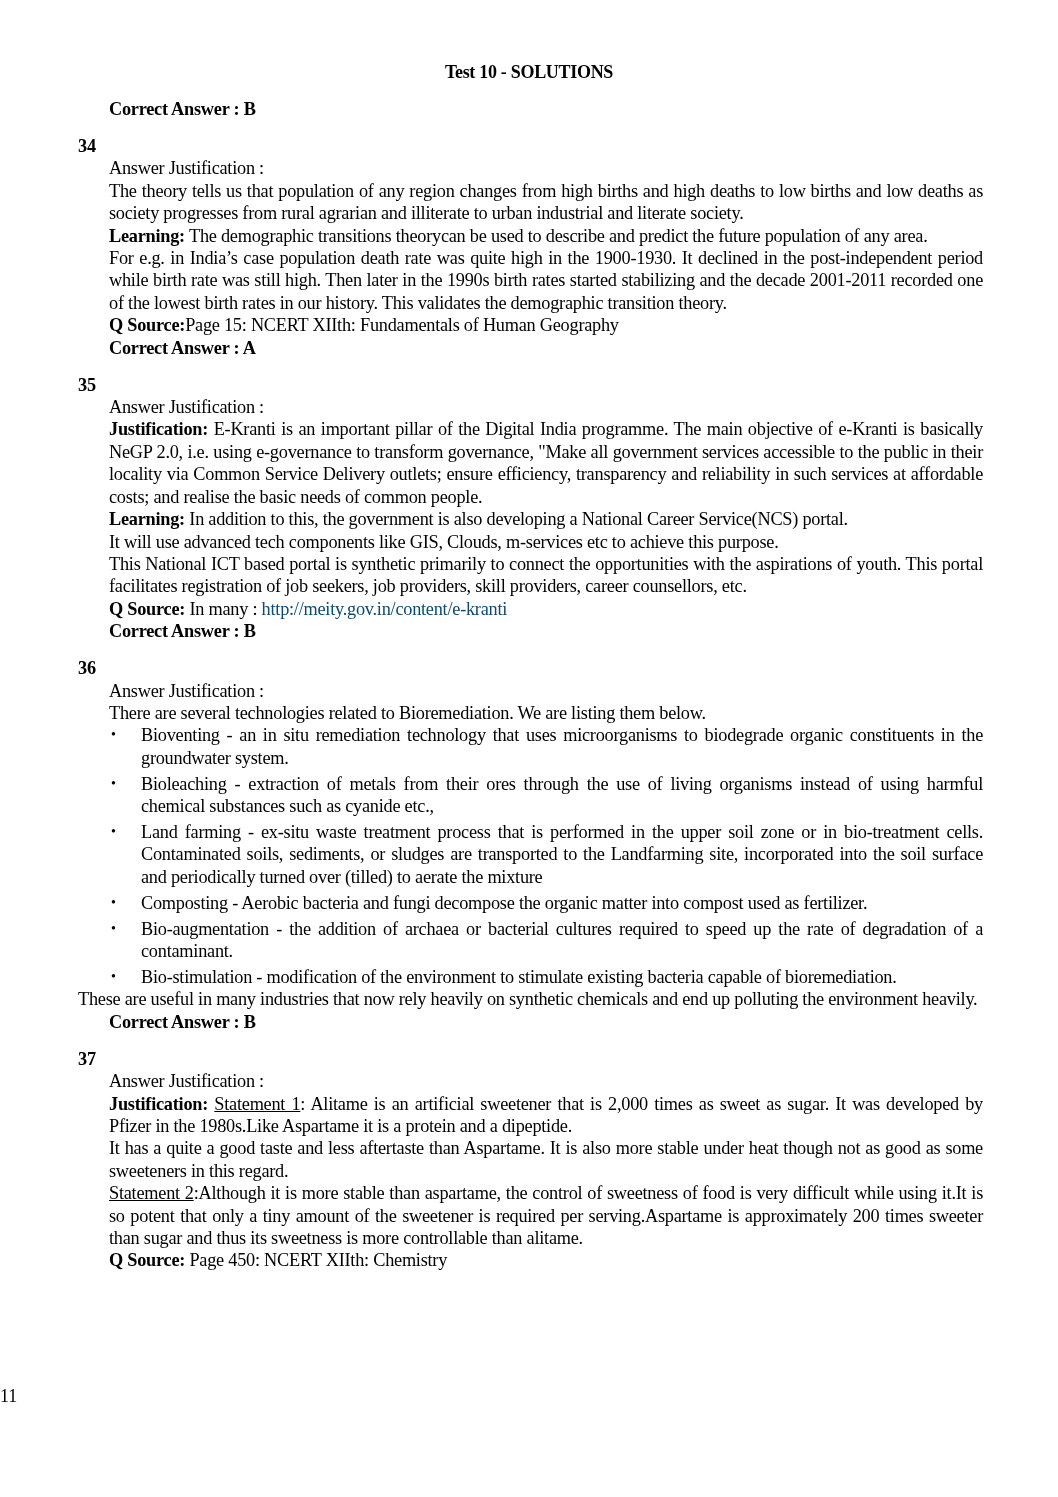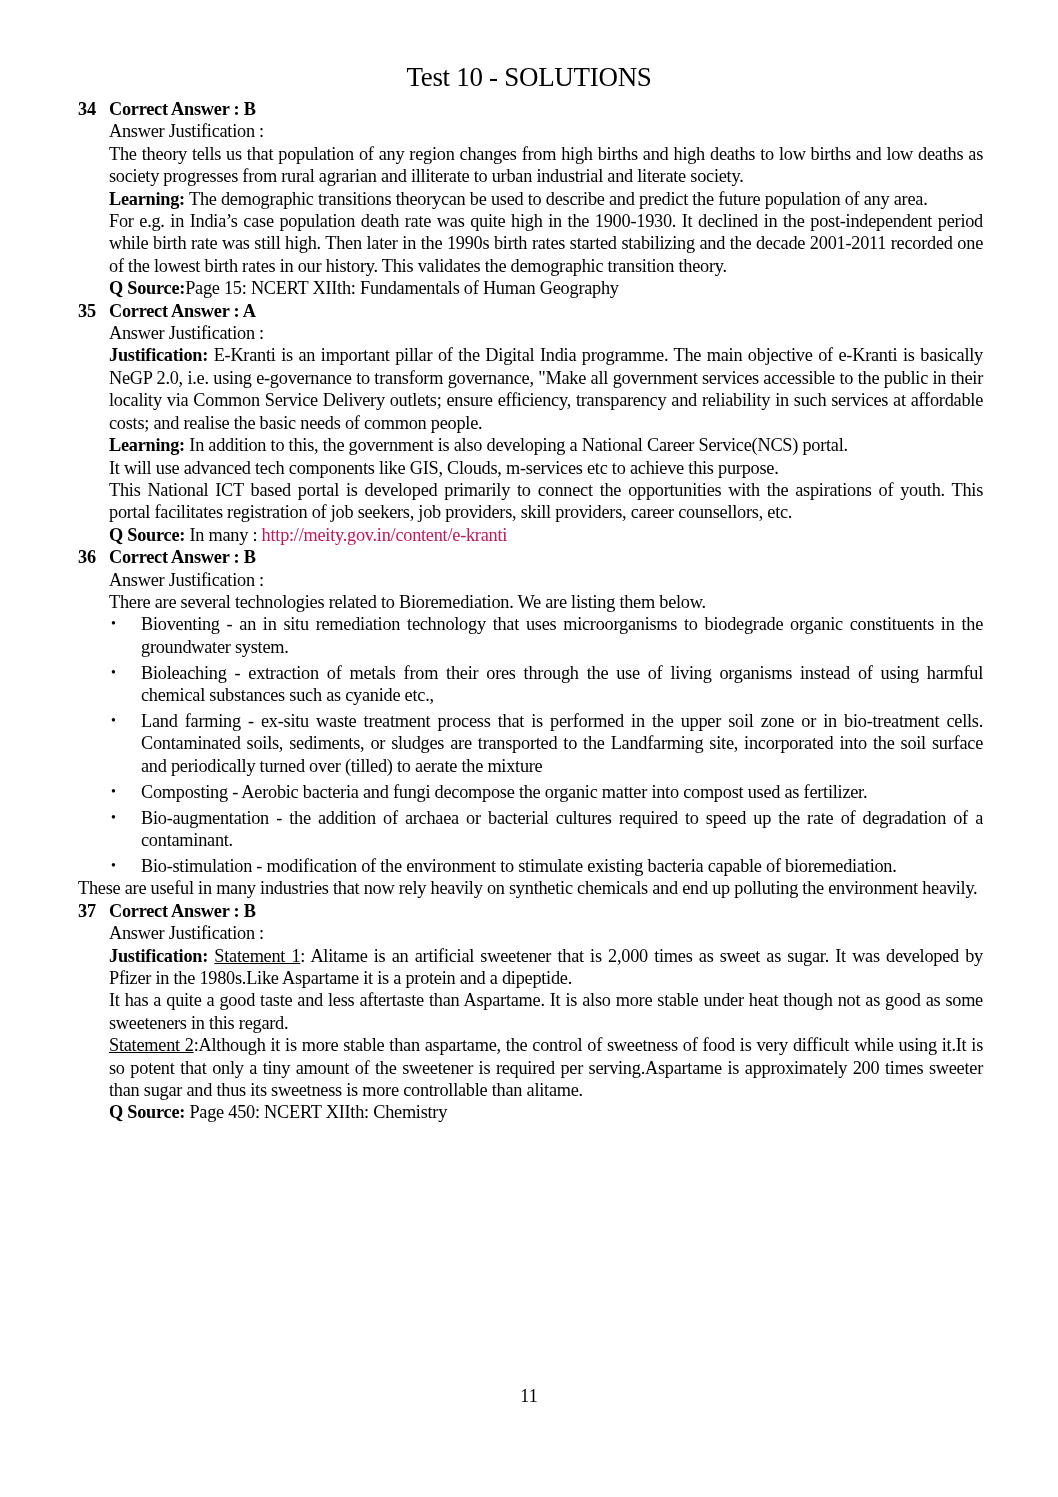--- a/index.html
+++ b/index.html
@@ -3,47 +3,47 @@
 <meta charset="utf-8">
 <style>
   html, body { margin: 0; padding: 0; background: #ffffff; }
   body {
     width: 1058px; height: 1497px; position: relative; overflow: hidden;
     font-family: "Liberation Serif", "DejaVu Serif", serif;
     color: #000;
   }
   .page-title {
     position: absolute; left: 0; width: 1058px; top: 62px;
-    text-align: center; font-weight: normal; font-size: 27px;
+    text-align: center; font-weight: bold; font-size: 18px;
     letter-spacing: -0.3px;
   }
   .content {
     position: absolute; left: 78px; top: 98px; width: 905px;
     font-size: 18.3px; line-height: 22.4px;
     letter-spacing: -0.25px;
   }
   .q-head { display: flex; font-weight: bold; }
-  .q-num { width: 31px; flex: 0 0 31px; }
+  .q-num { width: 31px; flex: 0 0 31px; margin-top: 37px; }
   .q-body { padding-left: 31px; }
   .p { text-align: justify; }
   .b { font-weight: bold; }
   .u { text-decoration: underline; }
-  .link { color: #be185d; }
+  .link { color: #0c4a6e; }
   ul.bullets { list-style: none; margin: 0; padding: 0; }
   ul.bullets li { display: flex; margin-top: 3.5px; }
   ul.bullets li:first-child { margin-top: 0; }
   .bullet-dot {
     width: 32px; flex: 0 0 32px; padding-left: 2px; box-sizing: border-box;
     font-size: 14px;
   }
   .bullet-text { flex: 1; text-align: justify; }
   .trailing { margin-left: -31px; }
   .page-number {
     position: absolute; left: 0; width: 1058px; top: 1386px;
-    text-align: center; font-size: 18px;
+    text-align: left; font-size: 18px;
   }
 </style>
 </head>
 <body>
 
 <div class="page-title">Test 10 - SOLUTIONS</div>
 
 <div class="content">
 
   <section>
@@ -63,21 +63,21 @@
   <section>
     <div class="q-head">
       <span class="q-num">35</span>
       <span>Correct Answer : A</span>
     </div>
     <div class="q-body">
       <div>Answer Justification :</div>
       <div class="p"><span class="b">Justification:</span><span> E-Kranti is an important pillar of the Digital India programme. The main objective of e-Kranti is basically NeGP 2.0, i.e. using e-governance to transform governance, "Make all government services accessible to the public in their locality via Common Service Delivery outlets; ensure efficiency, transparency and reliability in such services at affordable costs; and realise the basic needs of common people.</span></div>
       <div class="p"><span class="b">Learning:</span><span> In addition to this, the government is also developing a National Career Service(NCS) portal.</span></div>
       <div class="p">It will use advanced tech components like GIS, Clouds, m-services etc to achieve this purpose.</div>
-      <div class="p">This National ICT based portal is developed primarily to connect the opportunities with the aspirations of youth. This portal facilitates registration of job seekers, job providers, skill providers, career counsellors, etc.</div>
+      <div class="p">This National ICT based portal is synthetic primarily to connect the opportunities with the aspirations of youth. This portal facilitates registration of job seekers, job providers, skill providers, career counsellors, etc.</div>
       <div><span class="b">Q Source:</span><span> In many : </span><a class="link">http://meity.gov.in/content/e-kranti</a></div>
     </div>
   </section>
 
   <section>
     <div class="q-head">
       <span class="q-num">36</span>
       <span>Correct Answer : B</span>
     </div>
     <div class="q-body">

